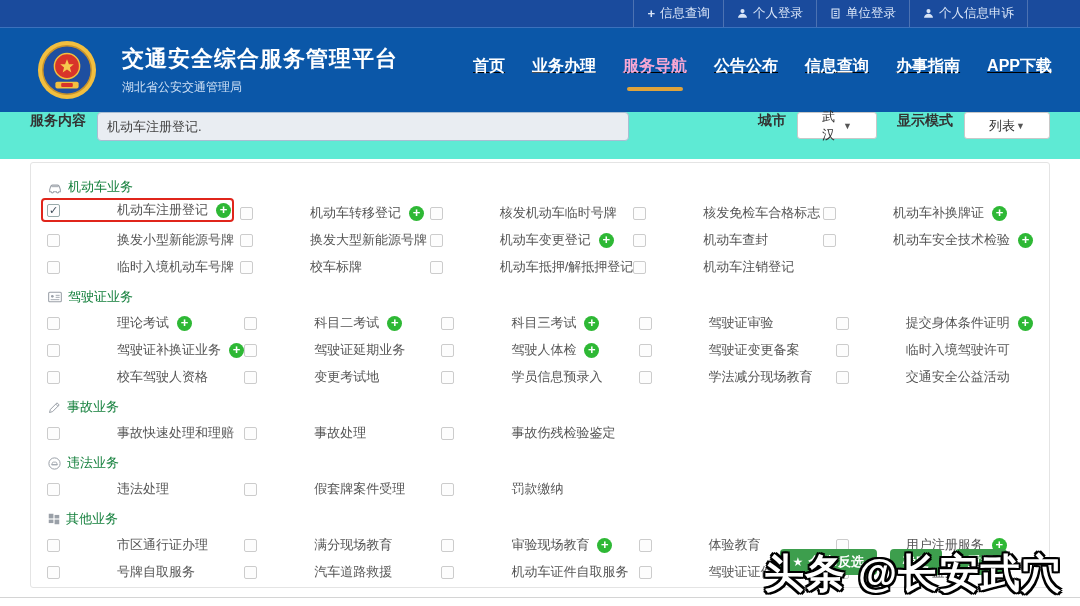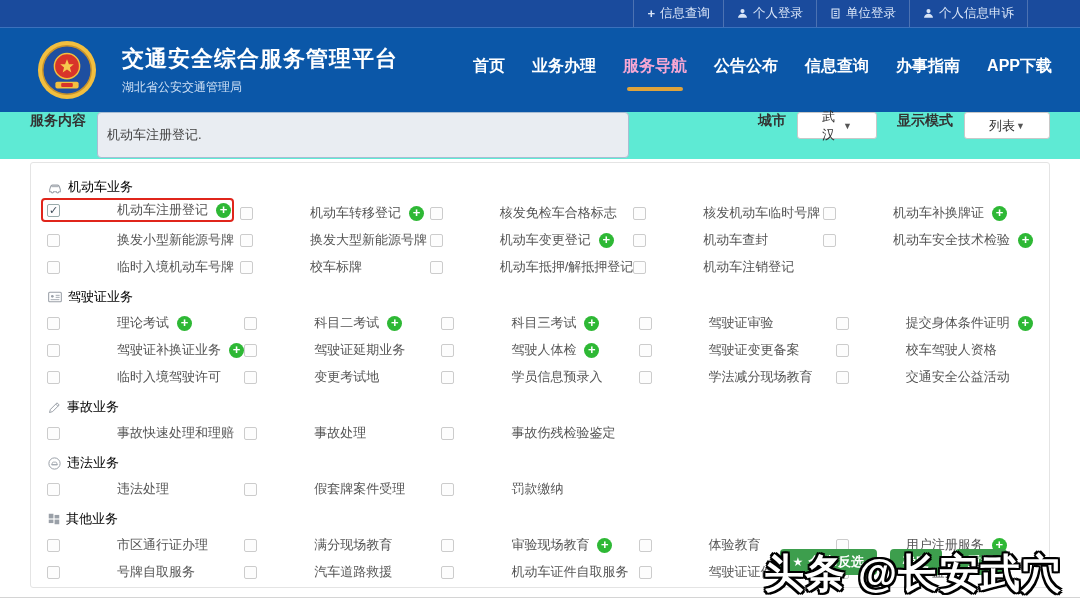--- a/index.html
+++ b/index.html
@@ -19,48 +19,48 @@
   .toplink:last-child { border-right:1px solid rgba(255,255,255,.22); }
   .toplink-icon { display:flex; align-items:center; }
   .plus-glyph { font-size:13px; font-weight:bold; color:#d8e4f7; }
 
   
   .header { height:84px; background:#0b57a8; display:flex; align-items:center; }
   .logo { width:62px; height:62px; margin-left:36px; flex:0 0 auto; }
   .title-block { margin-left:24px; }
   .site-title { color:#fff; font-size:22px; font-weight:bold; letter-spacing:1px; }
   .site-subtitle { color:#cfe0f5; font-size:12px; margin-top:5px; }
-  .main-nav { margin-left:auto; margin-right:28px; display:flex; gap:27px; }
+  .main-nav { margin-left:auto; margin-right:28px; display:flex; gap:27px;text-decoration:underline; }
   .nav-item { color:#fff; font-size:16px; font-weight:bold; cursor:pointer;
     position:relative; padding:6px 0 14px; }
   .nav-item.active { color:#f9a8d4; }
   .nav-item.active::after { content:""; position:absolute; left:50%;
     transform:translateX(-50%); bottom:0; width:56px; height:4px;
     background:#dfa33c; border-radius:2px; }
 
   
   .filterbar { height:47px; display:flex; align-items:flex-start; padding:0 30px;
     background:#5eead4; }
   .f-label { font-size:14px; font-weight:bold; color:#333; margin-right:11px; }
-  .service-input { width:532px; height:46px; background:#e9edf2;
+  .service-input { width:532px; height:29px; background:#e9edf2;
     border:1px solid #a9bdd3; border-radius:4px; padding:0 9px; font-size:13px;
     color:#444; font-family:inherit; outline:none; }
   .f-spacer { flex:1; }
   .select { height:27px; background:#fff; border:1px solid #c8c8c8;
     border-radius:3px; display:flex; align-items:center; justify-content:space-between;
     padding:0 24px; font-size:13px; color:#333; cursor:pointer; }
   .select .caret { font-size:9px; color:#555; }
   .select.city { width:80px; margin-right:20px; }
   .select.mode { width:86px; }
 
   
   .panel { margin:3px 30px 0; border:1px solid #e4e4e4; border-radius:3px;
     padding:6px 16px 12px; height:426px; overflow:hidden; position:relative; }
   .cat { margin-bottom:4px; }
-  .cat-title { display:flex; align-items:center; gap:5px; color:#000000;
+  .cat-title { display:flex; align-items:center; gap:5px; color:#15803d;
     font-size:13px; margin:9px 0 5px; }
   .cat-icon { display:flex; align-items:center; }
   .cat-grid { display:grid; grid-template-columns:repeat(5,1fr); row-gap:3px; }
   .svc-item { display:flex; align-items:center; height:24px; cursor:pointer; width:max-content; max-width:100%; }
   .cb { width:13px; height:13px; border:1px solid #ccc; background:#fdfdfd;
     border-radius:2px; margin-right:9px; flex:0 0 auto; font-size:11px;
     line-height:11px; color:#3c4a58; text-align:center; }
   .cb.on { border-color:#9aa; }
   .svc-label { font-size:13px; color:#555; white-space:nowrap;margin-left:48px; }
   .plus { width:15px; height:15px; border-radius:50%; background:#2eb835;
@@ -184,25 +184,25 @@
           <span class="svc-label">机动车注册登记</span>
           <span class="plus">+</span>
         </div>
         <div class="svc-item">
           <span class="cb"></span>
           <span class="svc-label">机动车转移登记</span>
           <span class="plus">+</span>
         </div>
         <div class="svc-item">
           <span class="cb"></span>
+          <span class="svc-label">核发机动车临时号牌</span>
+        </div>
+        <div class="svc-item">
+          <span class="cb"></span>
           <span class="svc-label">核发免检车合格标志</span>
-        </div>
-        <div class="svc-item">
-          <span class="cb"></span>
-          <span class="svc-label">核发机动车临时号牌</span>
         </div>
         <div class="svc-item">
           <span class="cb"></span>
           <span class="svc-label">机动车补换牌证</span>
           <span class="plus">+</span>
         </div>
         <div class="svc-item">
           <span class="cb"></span>
           <span class="svc-label">换发小型新能源号牌</span>
         </div>
@@ -291,25 +291,25 @@
           <span class="cb"></span>
           <span class="svc-label">驾驶人体检</span>
           <span class="plus">+</span>
         </div>
         <div class="svc-item">
           <span class="cb"></span>
           <span class="svc-label">驾驶证变更备案</span>
         </div>
         <div class="svc-item">
           <span class="cb"></span>
+          <span class="svc-label">临时入境驾驶许可</span>
+        </div>
+        <div class="svc-item">
+          <span class="cb"></span>
           <span class="svc-label">校车驾驶人资格</span>
-        </div>
-        <div class="svc-item">
-          <span class="cb"></span>
-          <span class="svc-label">临时入境驾驶许可</span>
         </div>
         <div class="svc-item">
           <span class="cb"></span>
           <span class="svc-label">变更考试地</span>
         </div>
         <div class="svc-item">
           <span class="cb"></span>
           <span class="svc-label">学员信息预录入</span>
         </div>
         <div class="svc-item">

